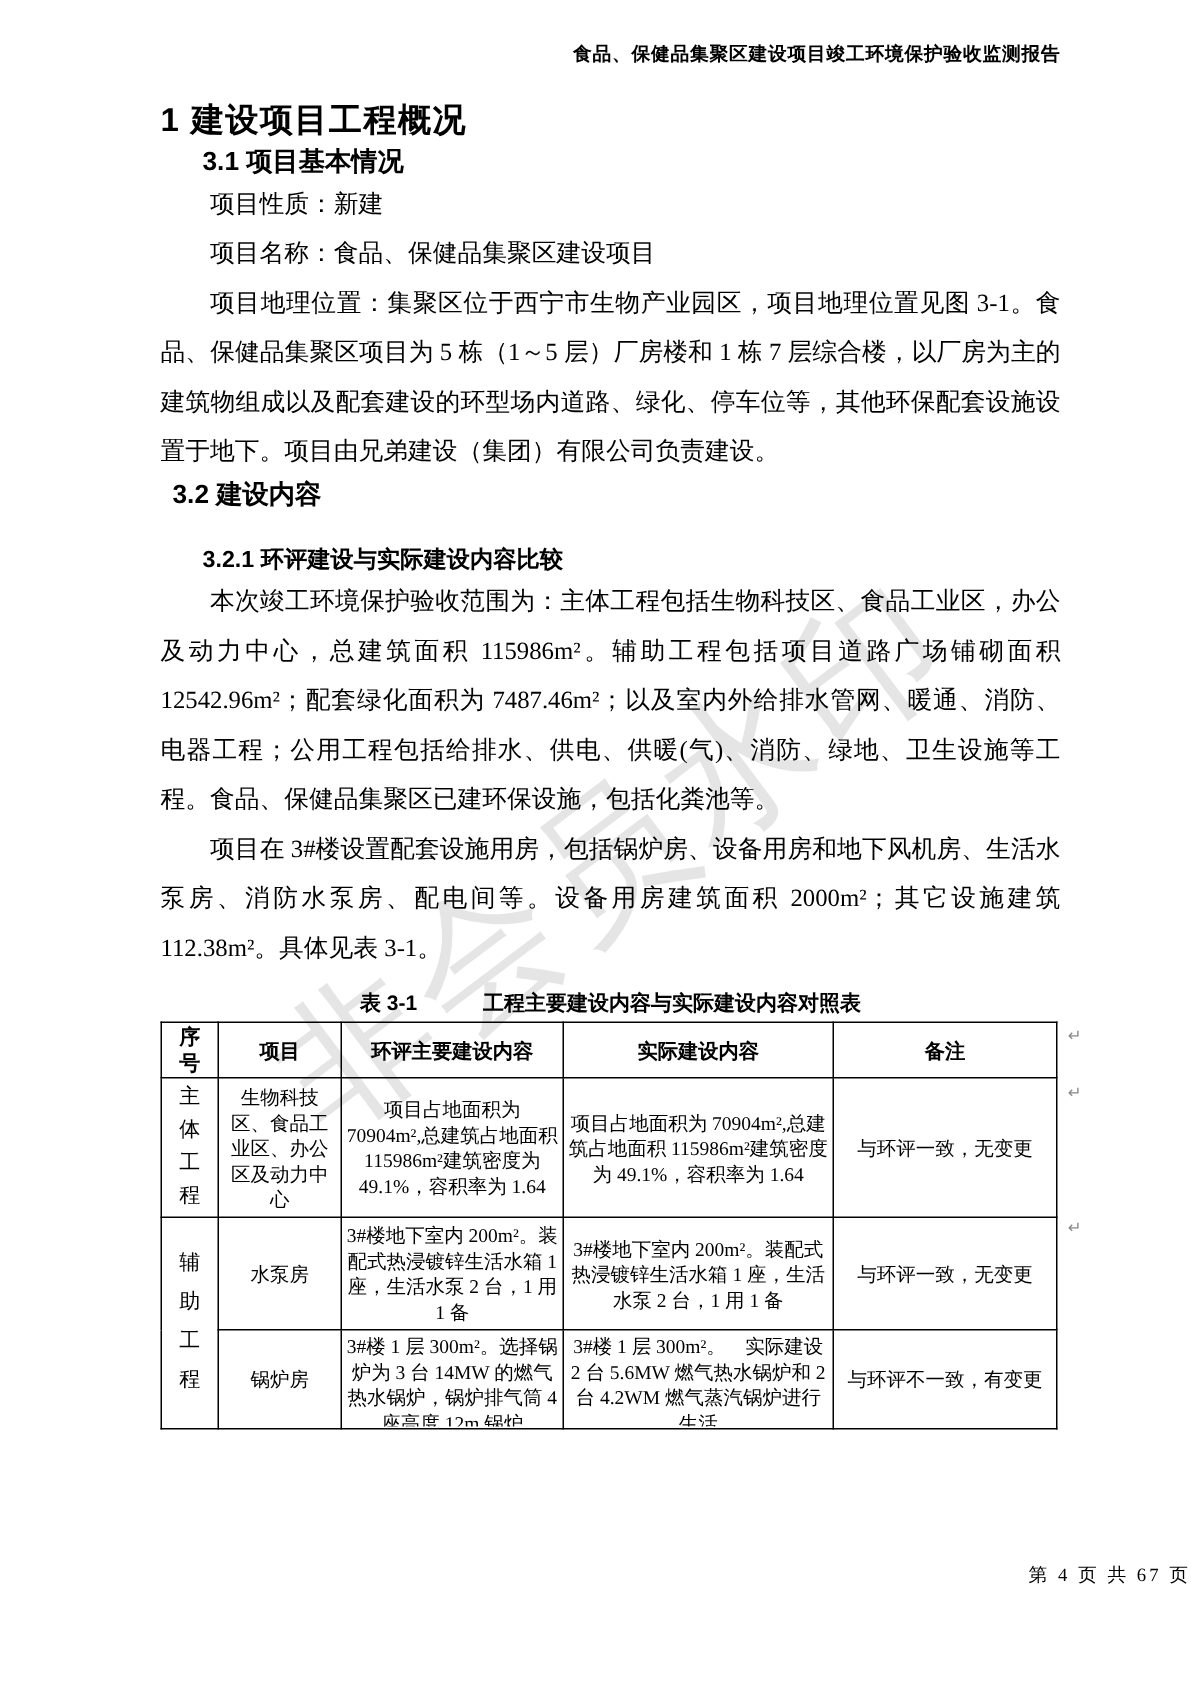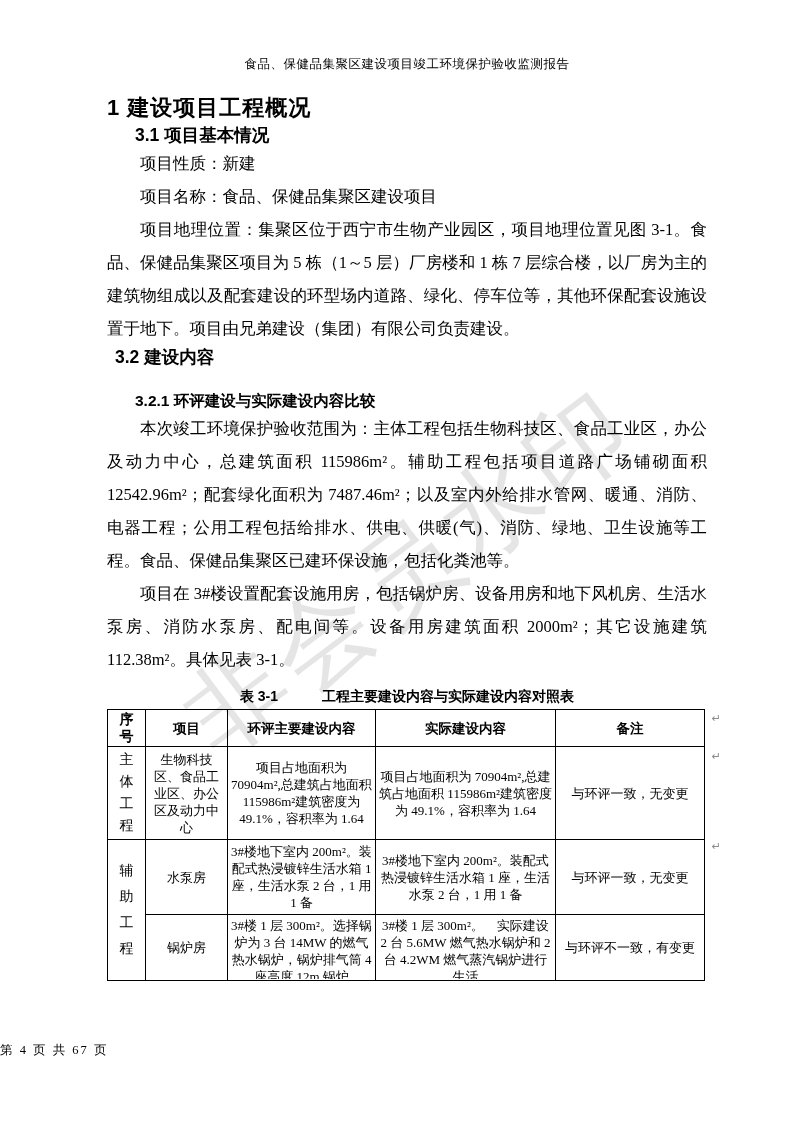--- a/index.html
+++ b/index.html
@@ -2,22 +2,22 @@
 <html><head>
 <meta charset="utf-8">
 <style>
   html,body{margin:0;padding:0;background:#ffffff;}
   .page{position:relative;width:794px;height:1122px;background:#fff;overflow:hidden;
         font-family:"Liberation Serif","DejaVu Serif",serif;color:#000;margin:0 auto;}
   .watermark{position:absolute;left:100px;top:505px;width:620px;text-align:center;
         transform:rotate(-37deg);font-family:"Liberation Sans","DejaVu Sans",sans-serif;
         font-size:100px;letter-spacing:6px;color:rgba(0,0,0,0.10);white-space:nowrap;z-index:0;}
   .content{position:absolute;left:107px;top:0;width:600px;z-index:1;}
-  .doc-header{margin-top:56px;text-align:center;font-family:"Liberation Sans",sans-serif;
-        font-weight:400;font-size:12.5px;letter-spacing:0.5px;}
+  .doc-header{margin-top:28px;text-align:right;font-family:"Liberation Sans",sans-serif;
+        font-weight:700;font-size:12.5px;letter-spacing:0.5px;}
   h1.h1{font-family:"Liberation Sans",sans-serif;font-size:22px;font-weight:bold;
         margin:20px 0 0 0;letter-spacing:1px;}
   h2.h2{font-family:"Liberation Sans",sans-serif;font-size:17.5px;font-weight:bold;margin:0;}
   .h2-31{margin-top:26px;padding-left:28px;}
   .h2-32{margin-top:26px;padding-left:8px;}
   h3.h3{font-family:"Liberation Sans",sans-serif;font-size:15.5px;font-weight:bold;
         margin:22px 0 0 0;padding-left:28px;}
   p.body{font-size:16.5px;line-height:33px;text-align:justify;text-indent:2em;margin:0;}
   .mt8{margin-top:8px;}
   .caption{margin-top:12px;text-align:center;font-family:"Liberation Sans",sans-serif;
@@ -29,21 +29,21 @@
         padding:1px 3px;font-size:13px;line-height:17px;overflow:hidden;}
   table.cmp{border:1.5px solid #000;}
   table.cmp th{font-family:"Liberation Sans",sans-serif;font-weight:bold;font-size:13.5px;}
   .vlabel{width:1em;margin:0 auto;word-break:break-all;font-size:14px;line-height:22px;}
   .vlabel.tall{line-height:26px;}
   .note-cell{font-size:13.5px;line-height:18px;}
   .clip{max-height:62px;overflow:hidden;}
   .row-end-mark{position:absolute;right:-14px;font-size:11px;color:#8a8a8a;
         font-family:"DejaVu Sans",sans-serif;line-height:11px;}
   .rem-1{top:4px;} .rem-2{top:42px;} .rem-3{top:132px;}
-  .footer{position:absolute;left:0;right:0;top:1042px;text-align:left;
+  .footer{position:absolute;left:0;right:0;top:1042px;text-align:right;
         font-size:12.5px;z-index:1;letter-spacing:2px;}
 </style>
 </head>
 <body>
 
 <div class="page">
 
   <div class="watermark">非会员水印</div>
 
   <div class="footer">第 4 页 共 67 页</div>

